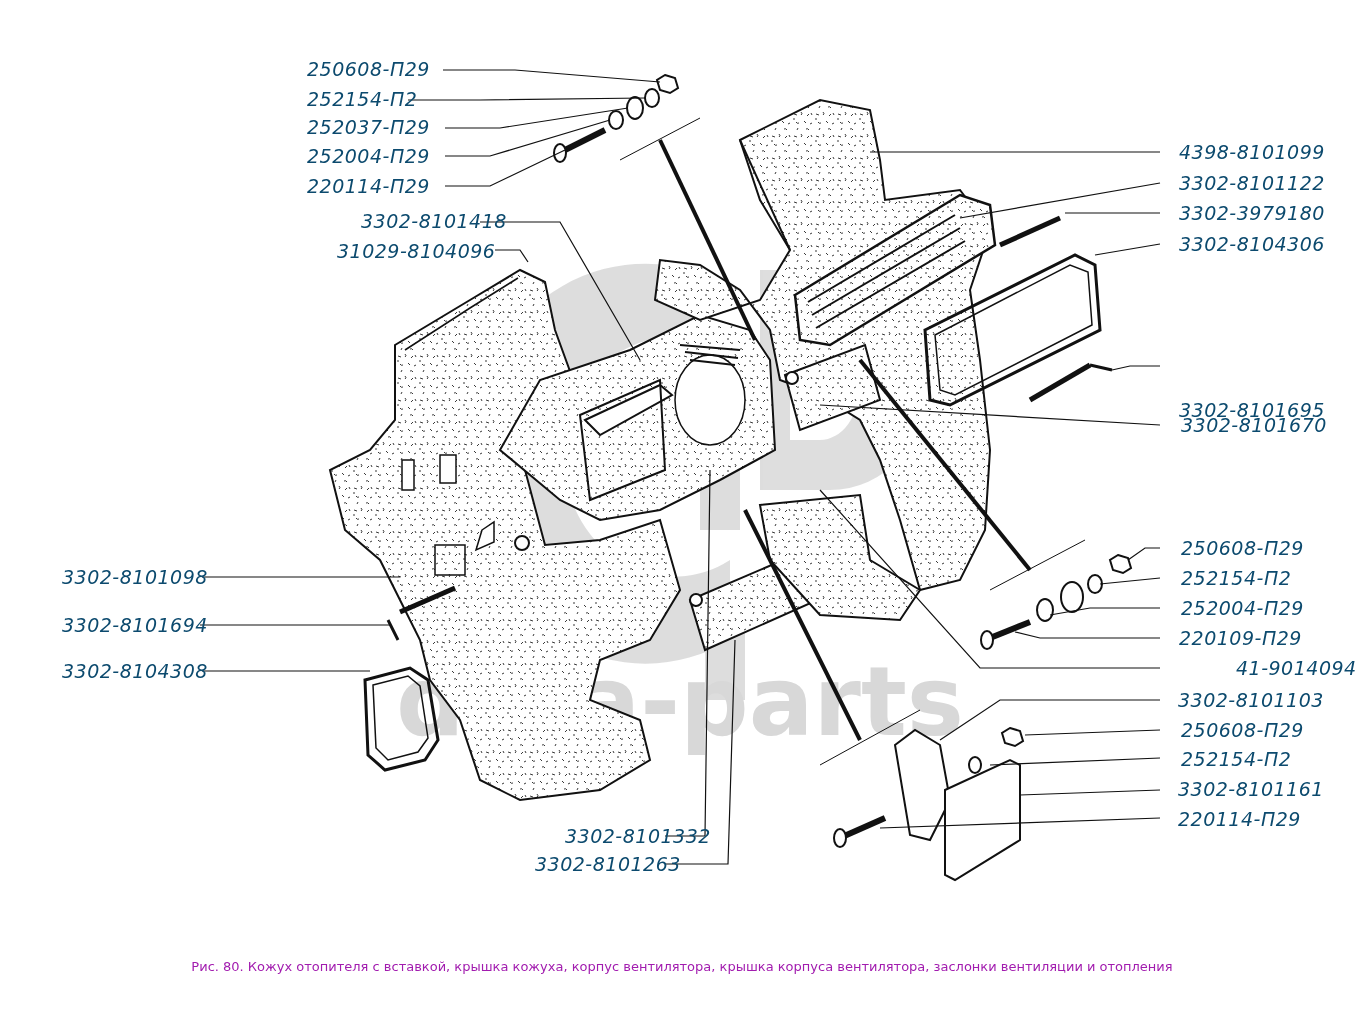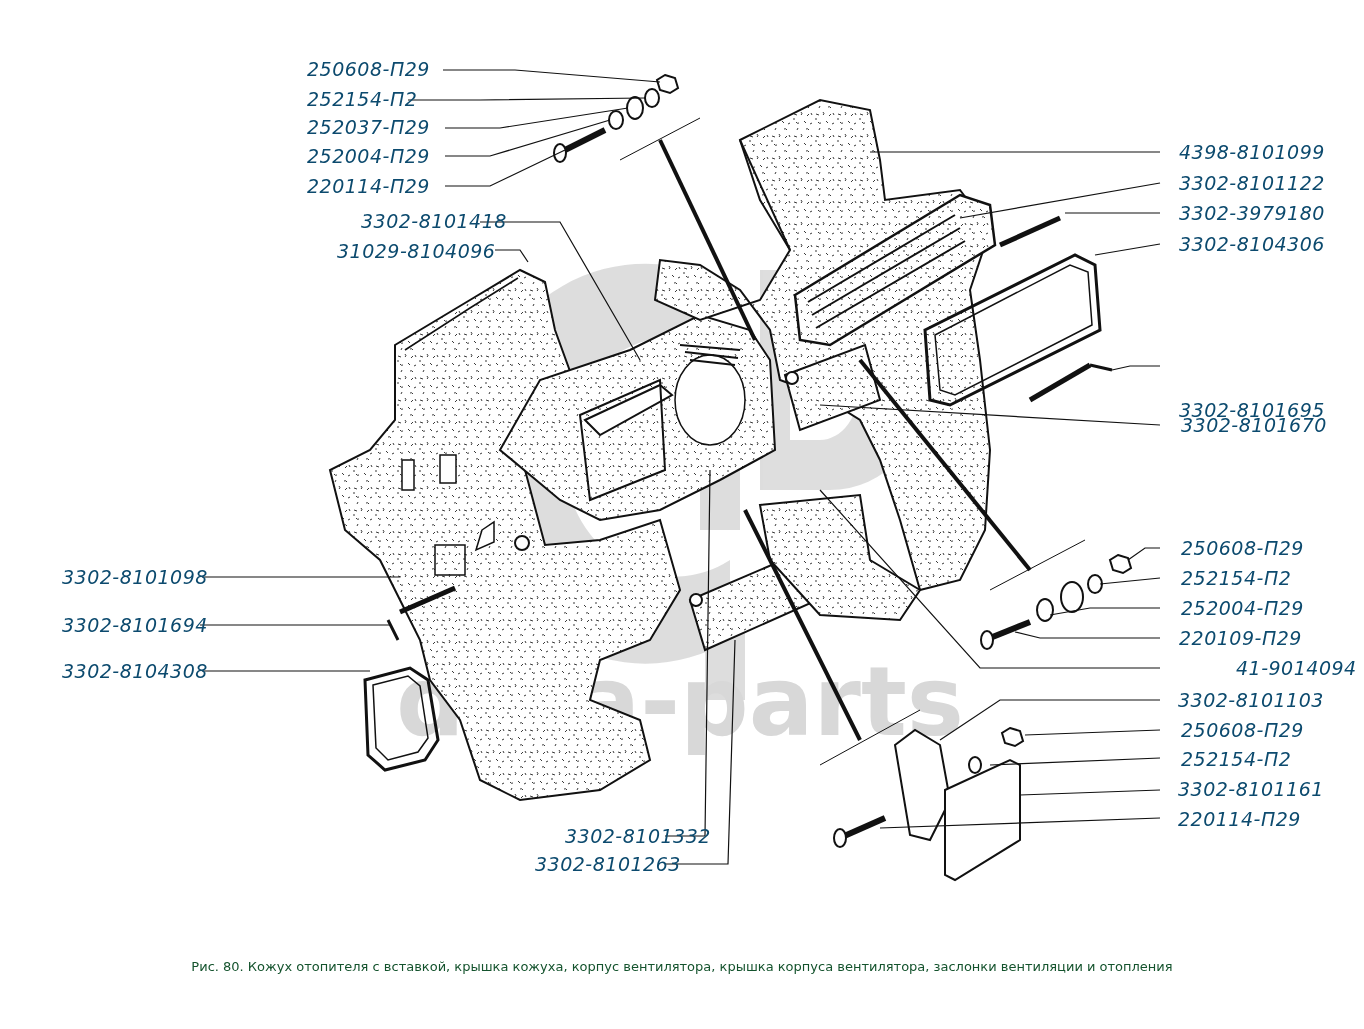--- a/index.html
+++ b/index.html
@@ -2,21 +2,21 @@
 <html><head>
 <meta charset="utf-8">
 <style>
   html, body { margin: 0; padding: 0; background: #ffffff; }
   body { width: 1364px; height: 1029px; position: relative; overflow: hidden;
          font-family: "Liberation Sans", sans-serif; color: #111; }
   #stage { position: absolute; left: 0; top: 0; width: 1364px; height: 1029px; }
   .label { position: absolute; font-family: "DejaVu Sans", sans-serif; font-style: italic;
            font-size: 19px; letter-spacing: 0.5px; color: #0c4a6e; white-space: nowrap; line-height: 22px; }
   .caption { position: absolute; left: 0; width: 1364px; top: 959px; text-align: center;
-             font-family: "DejaVu Sans", sans-serif; font-size: 13px; color: #14532d; }
+             font-family: "DejaVu Sans", sans-serif; font-size: 13px; color: #a21caf; }
   .wm-text { font-family: "DejaVu Sans", sans-serif; font-weight: bold; }
 </style>
 </head>
 <body>
 
 <div id="stage">
 <svg width="1364" height="1029" viewBox="0 0 1364 1029" xmlns="http://www.w3.org/2000/svg">
   <defs>
     <pattern id="speckle" width="22" height="22" patternUnits="userSpaceOnUse">
       <rect width="22" height="22" fill="#ffffff"></rect>

